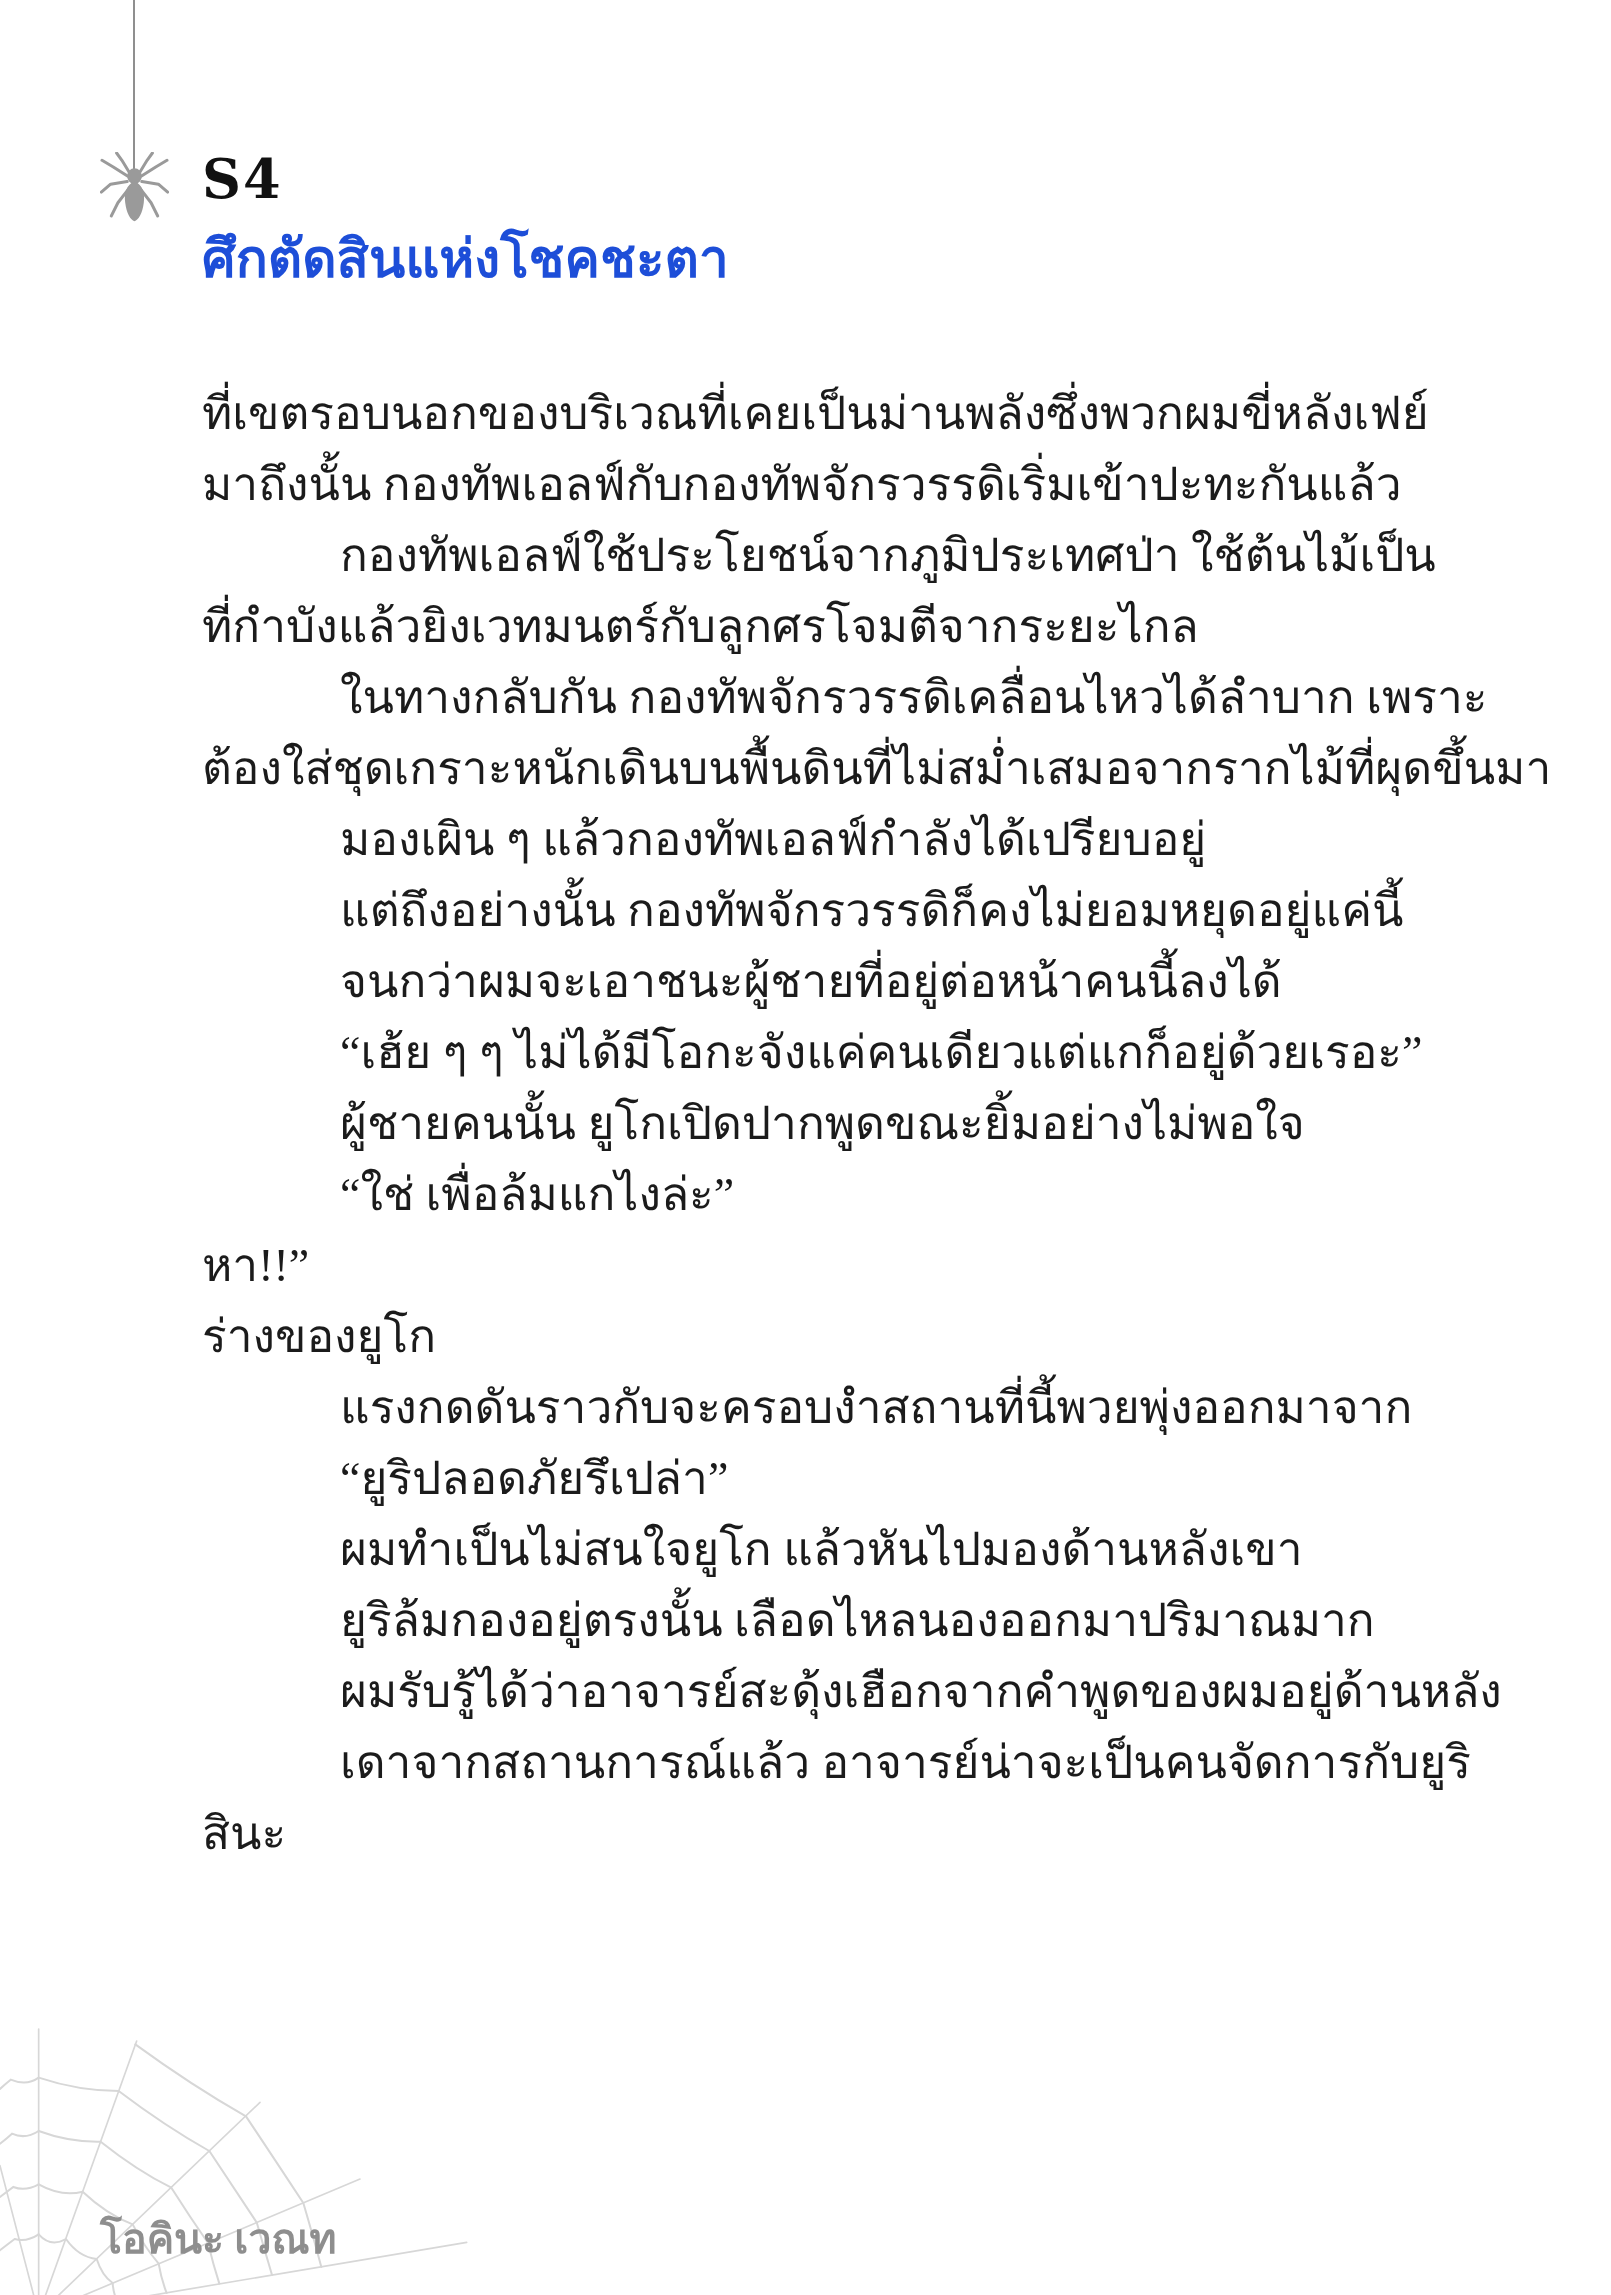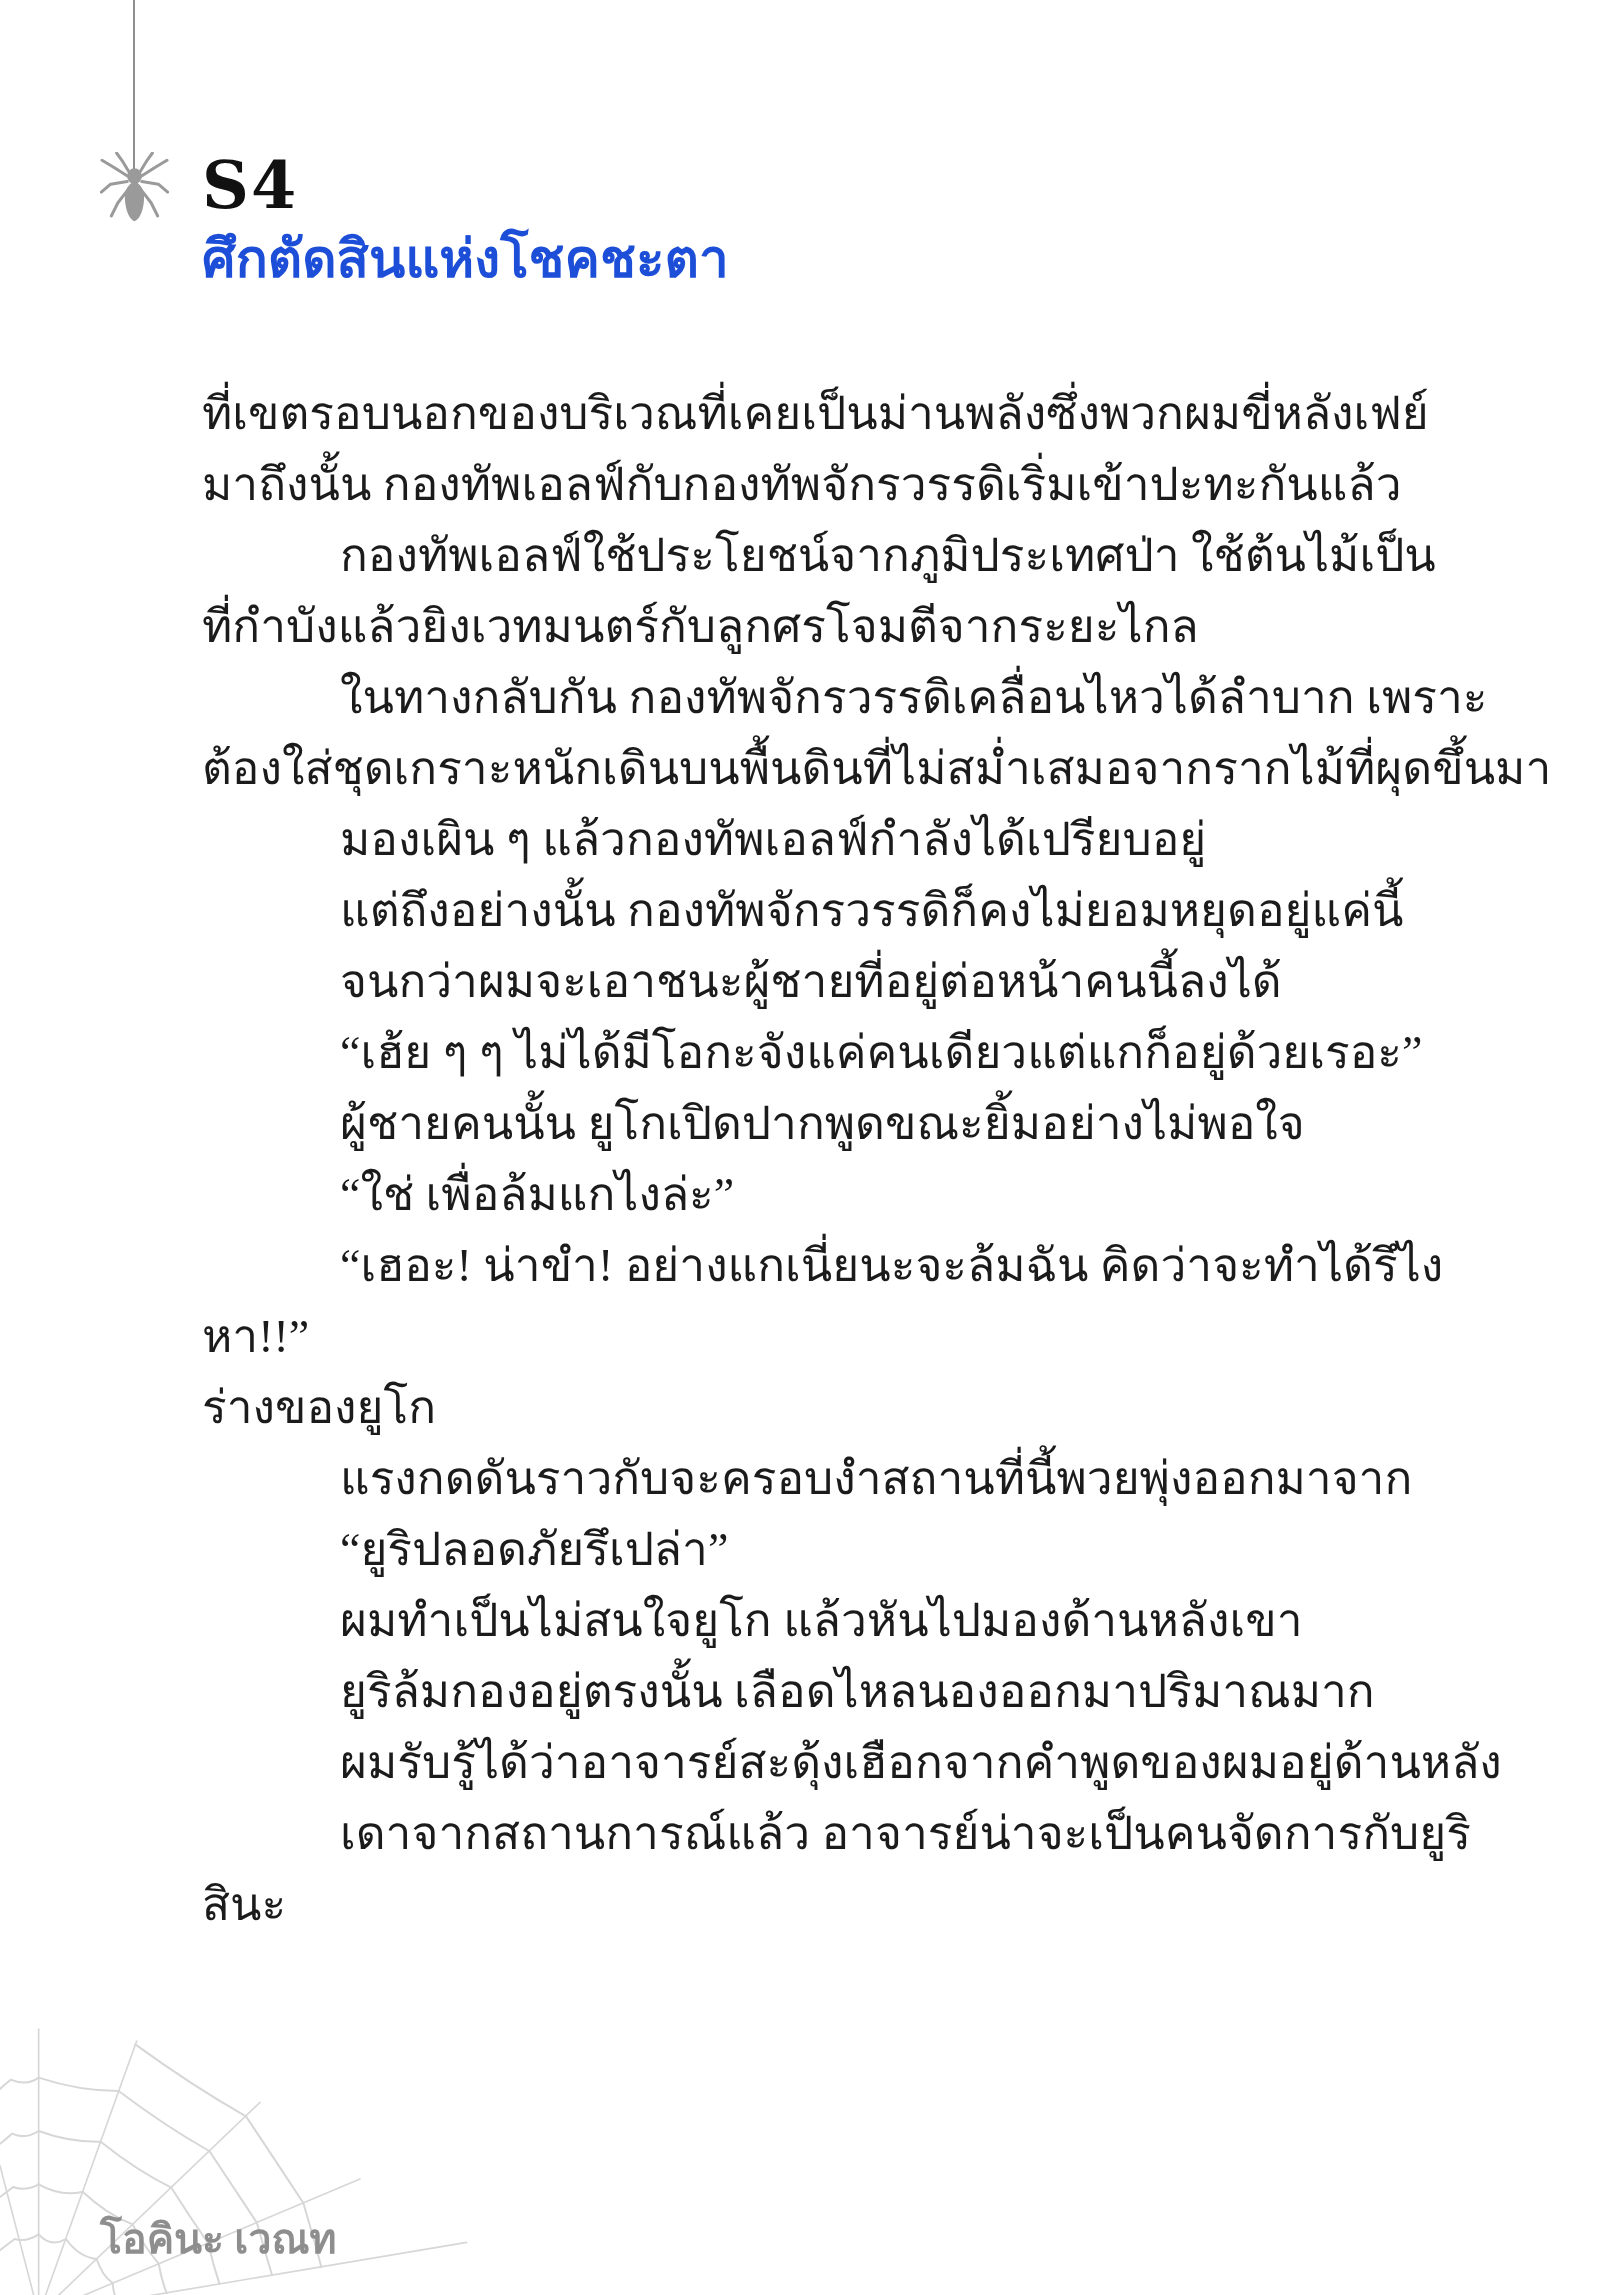--- a/index.html
+++ b/index.html
@@ -20,21 +20,21 @@
   }
   .spider {
     position: absolute;
     left: 100px; top: 152px;
     width: 69px; height: 71px;
   }
 
   .chapter-code {
     position: absolute;
     left: 202px; top: 151px;
-    font-size: 65px;
+    font-size: 54px;
     font-weight: 800;
     letter-spacing: 2px;
     color: #111111;
     line-height: 1.05;
     font-family: "DejaVu Serif", "Liberation Serif", serif;
   }
   .chapter-title {
     position: absolute;
     left: 202px; top: 228px;
     font-size: 53px;
@@ -106,21 +106,20 @@
       <div class="line indent">กองทัพเอลฟ์ใช้ประโยชน์จากภูมิประเทศป่า  ใช้ต้นไม้เป็น</div>
       <div class="line">ที่กำบังแล้วยิงเวทมนตร์กับลูกศรโจมตีจากระยะไกล</div>
       <div class="line indent">ในทางกลับกัน  กองทัพจักรวรรดิเคลื่อนไหวได้ลำบาก  เพราะ</div>
       <div class="line">ต้องใส่ชุดเกราะหนักเดินบนพื้นดินที่ไม่สม่ำเสมอจากรากไม้ที่ผุดขึ้นมา</div>
       <div class="line indent">มองเผิน ๆ แล้วกองทัพเอลฟ์กำลังได้เปรียบอยู่</div>
       <div class="line indent">แต่ถึงอย่างนั้น  กองทัพจักรวรรดิก็คงไม่ยอมหยุดอยู่แค่นี้</div>
       <div class="line indent">จนกว่าผมจะเอาชนะผู้ชายที่อยู่ต่อหน้าคนนี้ลงได้</div>
       <div class="line indent">“เฮ้ย ๆ ๆ  ไม่ได้มีโอกะจังแค่คนเดียวแต่แกก็อยู่ด้วยเรอะ”</div>
       <div class="line indent">ผู้ชายคนนั้น  ยูโกเปิดปากพูดขณะยิ้มอย่างไม่พอใจ</div>
       <div class="line indent">“ใช่  เพื่อล้มแกไงล่ะ”</div>
-      <div class="line indent">“เฮอะ!  น่าขำ!  อย่างแกเนี่ยนะจะล้มฉัน  คิดว่าจะทำได้รึไง</div>
       <div class="line">หา!!”</div>
       <div class="line">ร่างของยูโก</div>
       <div class="line indent">แรงกดดันราวกับจะครอบงำสถานที่นี้พวยพุ่งออกมาจาก</div>
       <div class="line indent">“ยูริปลอดภัยรึเปล่า”</div>
       <div class="line indent">ผมทำเป็นไม่สนใจยูโก  แล้วหันไปมองด้านหลังเขา</div>
       <div class="line indent">ยูริล้มกองอยู่ตรงนั้น  เลือดไหลนองออกมาปริมาณมาก</div>
       <div class="line indent">ผมรับรู้ได้ว่าอาจารย์สะดุ้งเฮือกจากคำพูดของผมอยู่ด้านหลัง</div>
       <div class="line indent">เดาจากสถานการณ์แล้ว  อาจารย์น่าจะเป็นคนจัดการกับยูริ</div>
       <div class="line">สินะ</div>
     </div>

